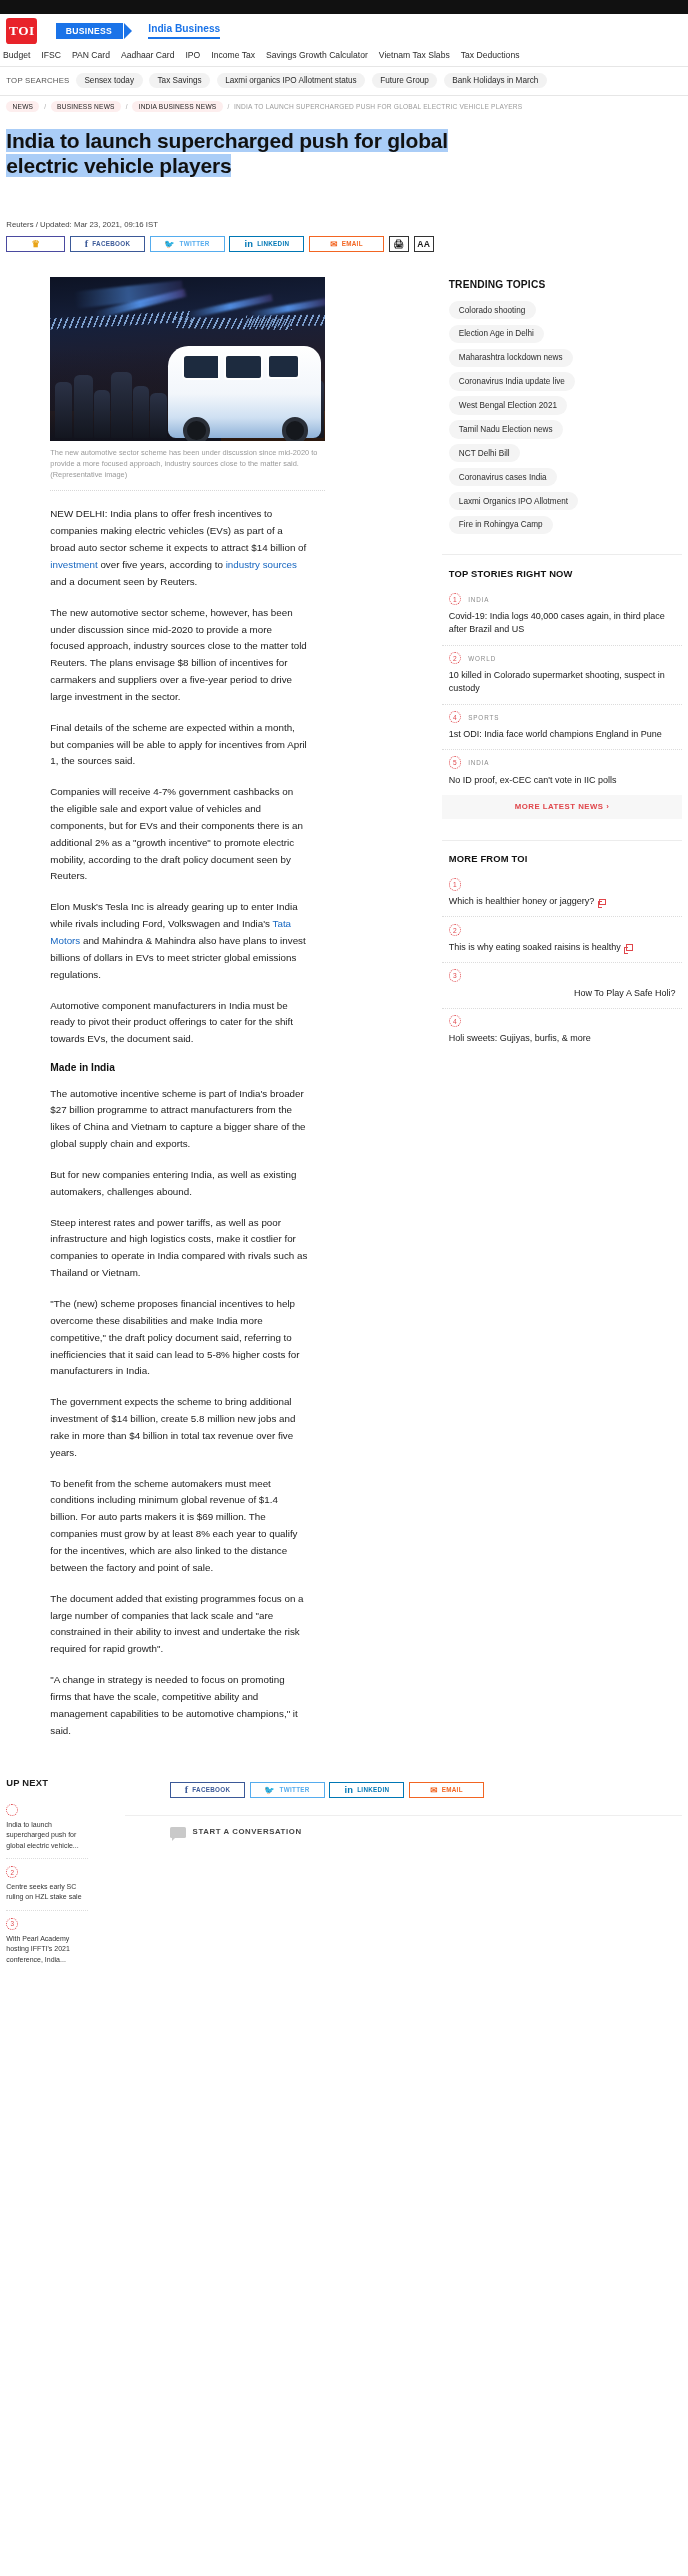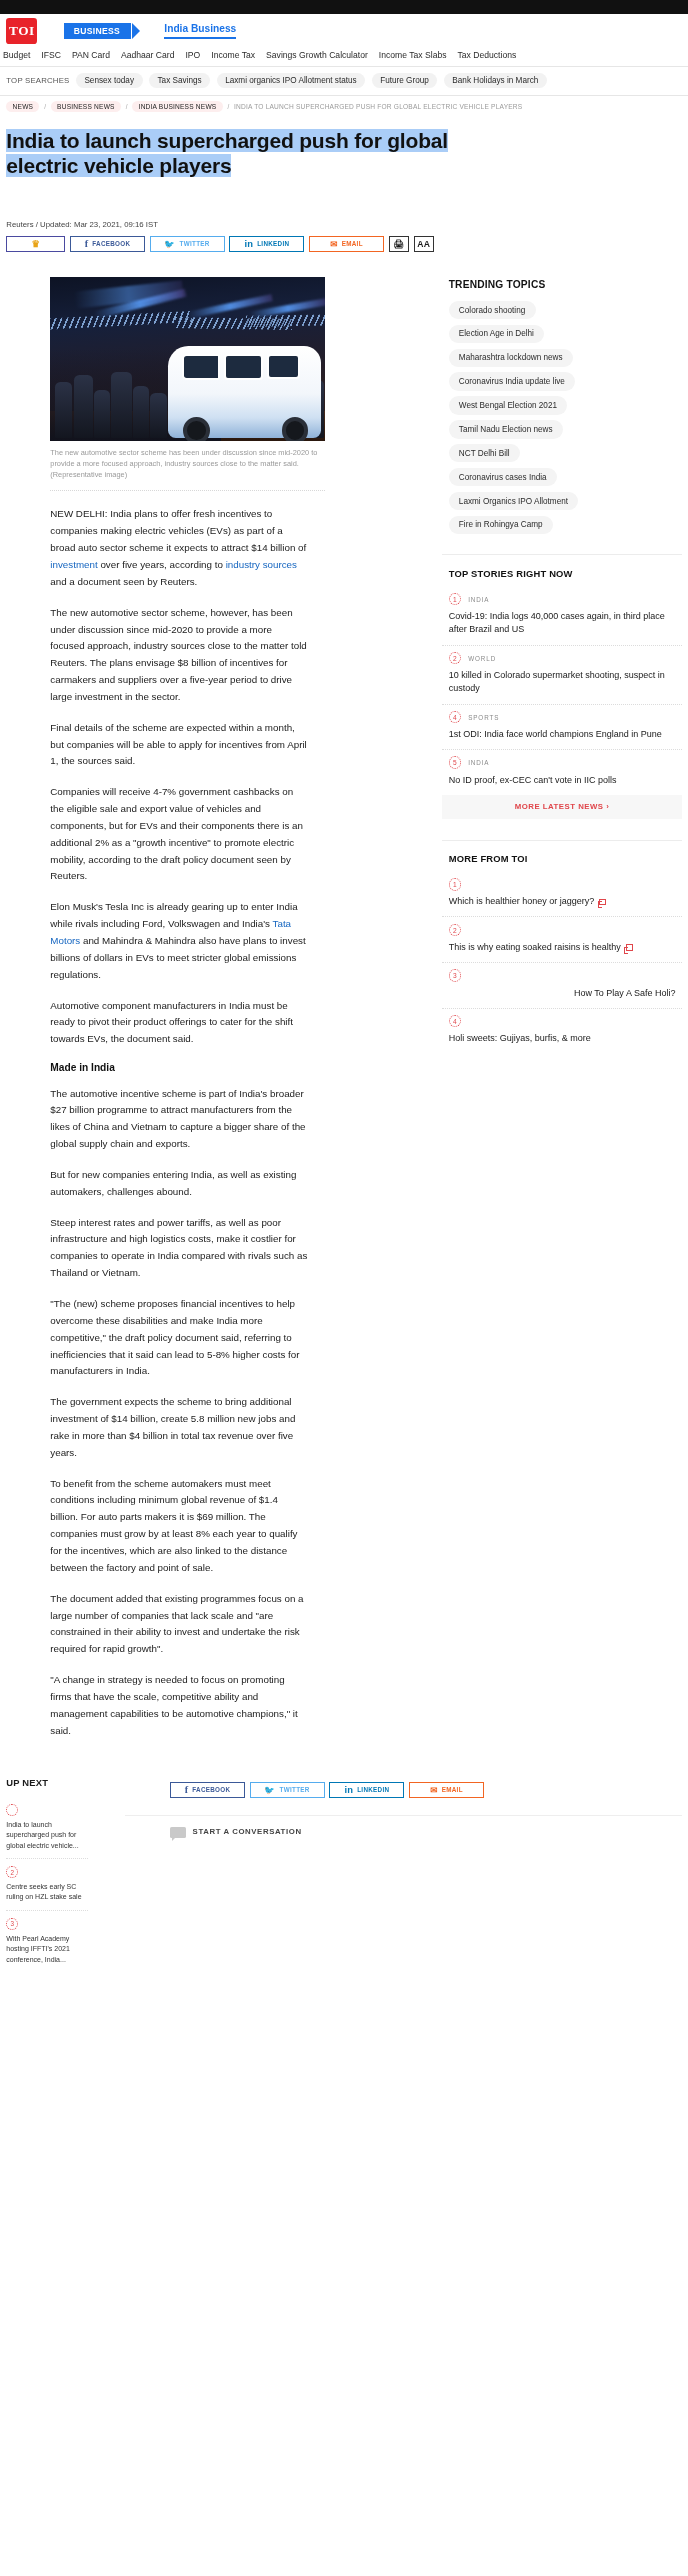--- a/index.html
+++ b/index.html
@@ -11,21 +11,21 @@
     color: #1a1a1a;
     -webkit-font-smoothing: antialiased;
   }
   .page { width: 688px; position: relative; }
 
   
   .topstrip { height: 14px; background: #111; }
 
   
   .masthead {
-    display: flex; align-items: center; gap: 13px;
+    display: flex; align-items: center; gap: 5px;
     padding: 3.1px 6.3px 0 6.3px; height: 31px;
   }
   .toi-logo {
     width: 31px; height: 26.6px; background:#e8232a; border-radius:3.1px;
     color:#fff; font-family:"Liberation Serif", serif; font-weight:bold;
     font-size:13.3px; letter-spacing:0.4px;
     display:flex; align-items:center; justify-content:center;
   }
   .sec-pill {
     position: relative; background:#1a73e8; color:#fff;
@@ -231,21 +231,21 @@
   </div>
 
   <div class="navrow">
     <a>Budget</a>
     <a>IFSC</a>
     <a>PAN Card</a>
     <a>Aadhaar Card</a>
     <a>IPO</a>
     <a>Income Tax</a>
     <a>Savings Growth Calculator</a>
-    <a>Income Tax Slabs</a>
+    <a>Vietnam Tax Slabs</a>
     <a>Tax Deductions</a>
   </div>
   <div class="hr"></div>
 
   <div class="searchrow">
     <span class="lbl">TOP SEARCHES</span>
     <span class="chip">Sensex today</span>
     <span class="chip">Tax Savings</span>
     <span class="chip">Laxmi organics IPO Allotment status</span>
     <span class="chip">Future Group</span>

